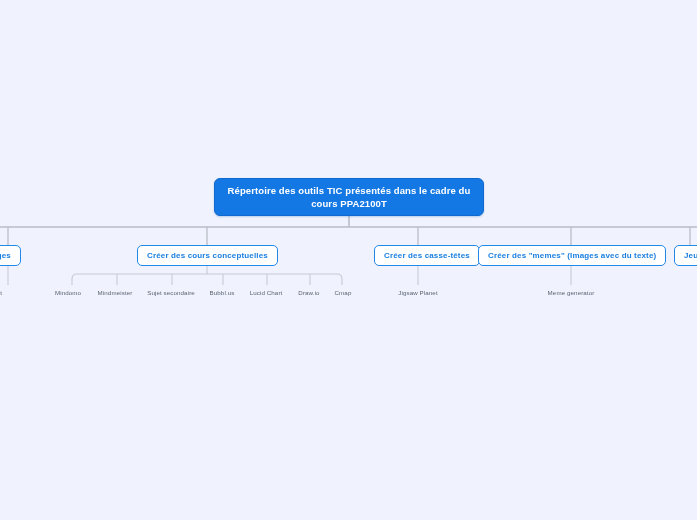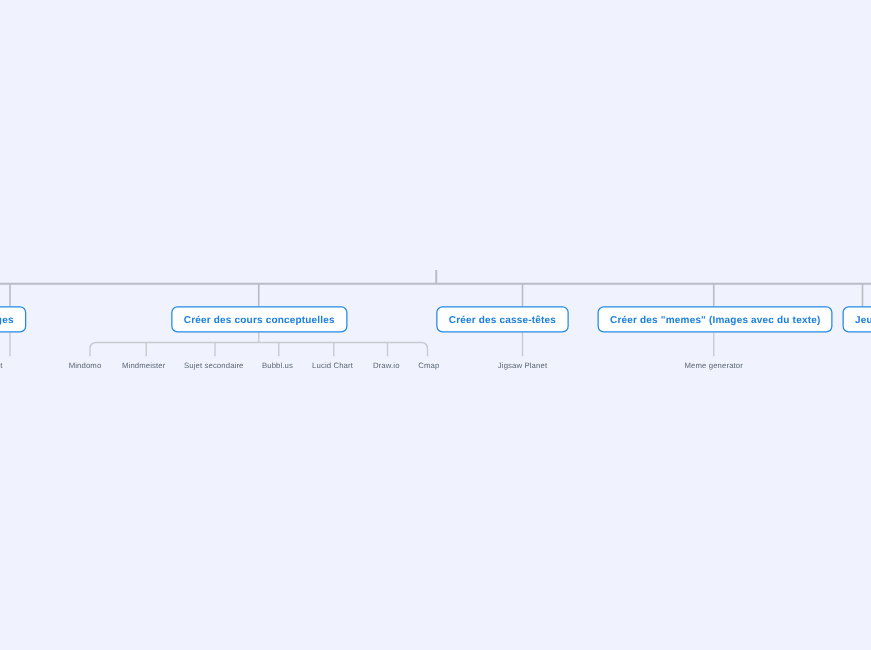--- a/index.html
+++ b/index.html
@@ -105,26 +105,27 @@
     <line x1="172" y1="274" x2="172" y2="285" stroke="#c6cad2" stroke-width="1.1"></line>
     <line x1="223" y1="274" x2="223" y2="285" stroke="#c6cad2" stroke-width="1.1"></line>
     <line x1="267" y1="274" x2="267" y2="285" stroke="#c6cad2" stroke-width="1.1"></line>
     <line x1="310" y1="274" x2="310" y2="285" stroke="#c6cad2" stroke-width="1.1"></line>
 
     <line x1="418" y1="266" x2="418" y2="285" stroke="#c6cad2" stroke-width="1.1"></line>
 
     <line x1="571" y1="266" x2="571" y2="285" stroke="#c6cad2" stroke-width="1.1"></line>
   </svg>
 
+  <div class="root-node">Répertoire des outils TIC présentés dans le cadre du cours PPA2100T</div>
 
   <div class="branch-node" style="left:-28px; top:245px;">ndages</div>
 
   <div class="branch-node" style="left:137px; top:245px;">Créer des cours conceptuelles</div>
 
-  <div class="branch-node" style="left:349px; top:245px;">Créer des casse-têtes</div>
+  <div class="branch-node" style="left:374px; top:245px;">Créer des casse-têtes</div>
 
   <div class="branch-node" style="left:478px; top:245px;">Créer des "memes" (Images avec du texte)</div>
 
   <div class="branch-node" style="left:674px; top:245px;">Jeux</div>
 
   <div class="leaf-label anchor-left" style="left:-2px; top:289px;">rt</div>
 
   <div class="leaf-label" style="left:68px; top:289px;">Mindomo</div>
 
   <div class="leaf-label" style="left:115px; top:289px;">Mindmeister</div>

